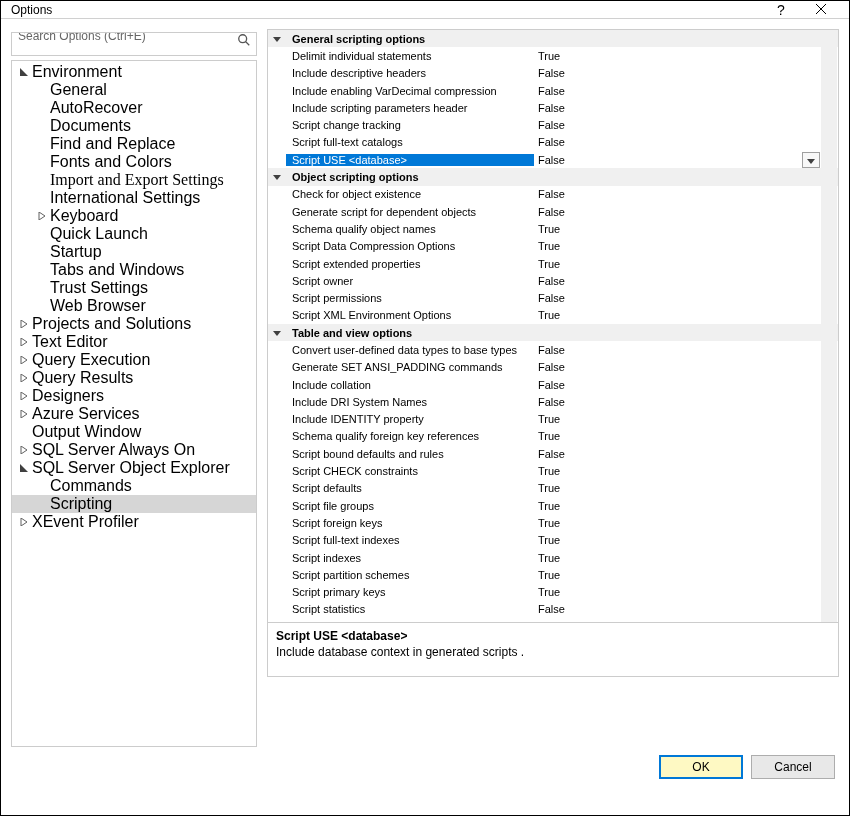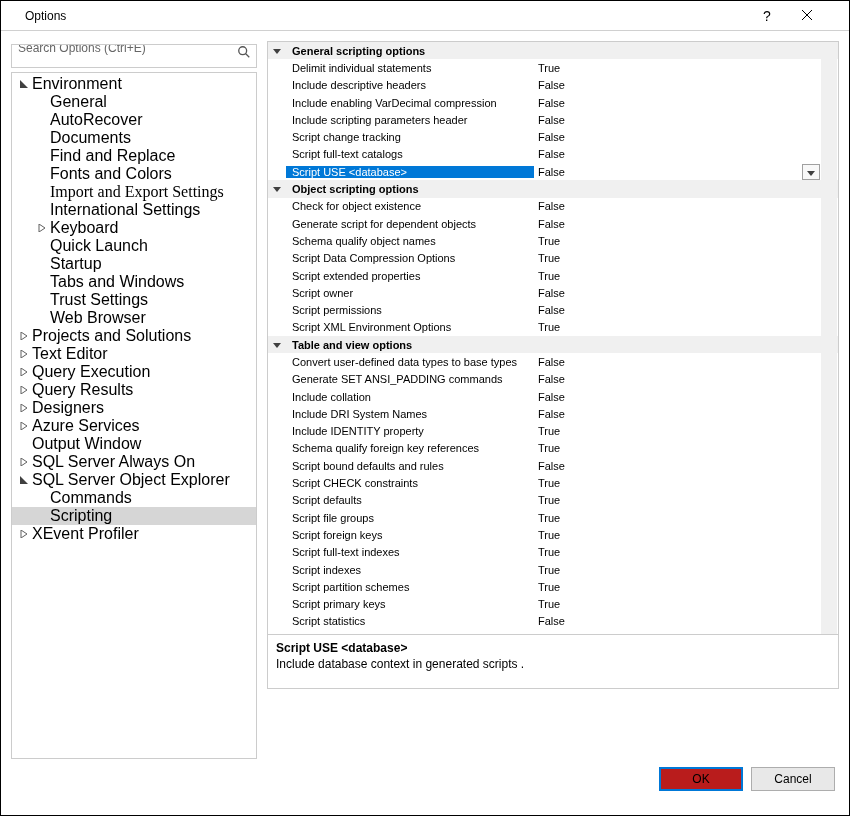--- a/index.html
+++ b/index.html
@@ -10,22 +10,22 @@
     color: #000;
     width: 850px;
     height: 816px;
     overflow: hidden;
     border: 1px solid #000;
   }
   
   .titlebar {
     display: flex;
     align-items: center;
-    height: 30px;
-    padding: 0 22px;
+    height: 18px;
+    padding: 0 8px;
     border-bottom: 1px solid #d0d0d0;
   }
   .titlebar .title { flex: 1; font-size: 12px; padding-left: 2px; }
   .titlebar .tb-btn {
     width: 40px; height: 28px;
     display: flex; align-items: center; justify-content: center;
     font-size: 12px; cursor: pointer;
   }
   .titlebar .tb-btn svg { width: 10px; height: 10px; }
   
@@ -176,21 +176,21 @@
   }
   .btn {
     min-width: 84px;
     height: 24px;
     border: 1px solid #adadad;
     background: #e8e8e8;
     font-size: 12px;
     font-family: inherit;
     cursor: pointer;
   }
-  .btn.primary { border: 2px solid #0078d7; background:#b91c1c;margin-left:24px; }
+  .btn.primary { border: 2px solid #0078d7; background:#fef9c3;margin-left:24px; }
 </style>
 </head>
 <body>
 
 <div class="titlebar">
   <div class="title">Options</div>
   <div class="tb-btn">
     <span style="font-size:14px;">?</span>
   </div>
   <div class="tb-btn">

